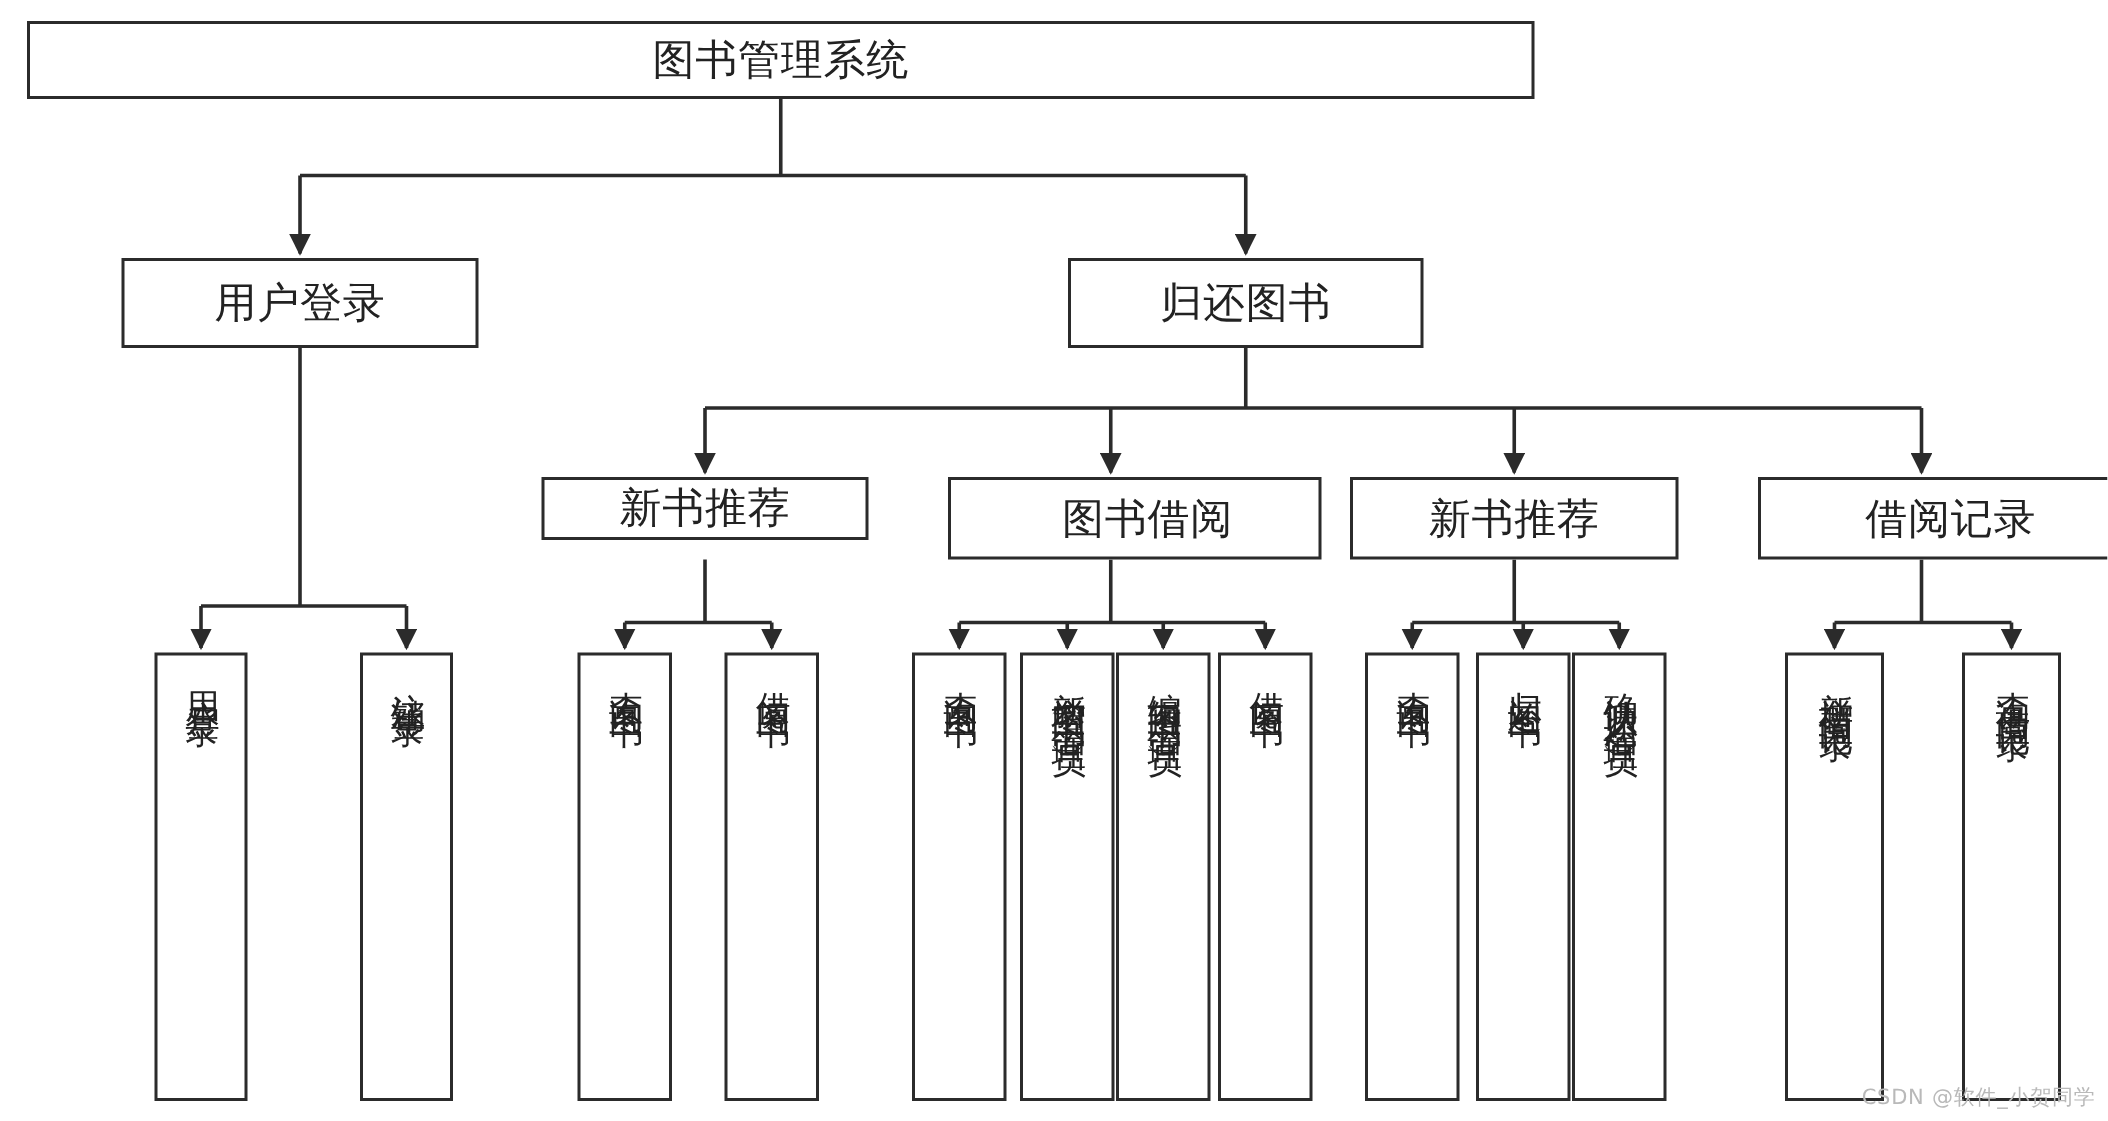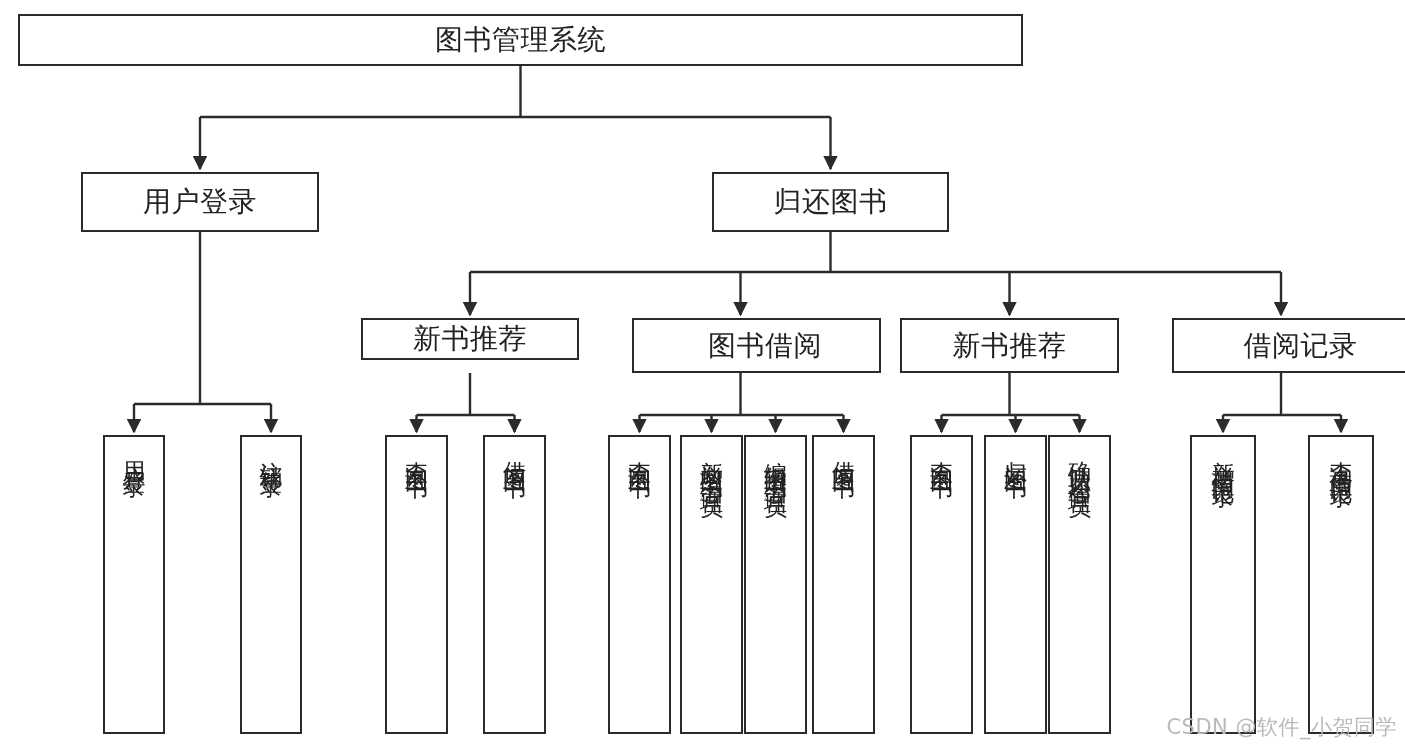--- a/index.html
+++ b/index.html
@@ -58,21 +58,21 @@
     font-size: 23px;
     line-height: 1.0;
     letter-spacing: 5px;
     white-space: nowrap;
     display: block;
   }
   .watermark {
     position: absolute;
     right: 8px;
     bottom: 6px;
-    font-size: 21px;
+    font-size: 14px;
     color: #b9b9b9;
     white-space: nowrap;
     z-index: 5;
     letter-spacing: 0.5px;
   }
 </style>
 </head>
 <body>
 
 <div id="canvas">

